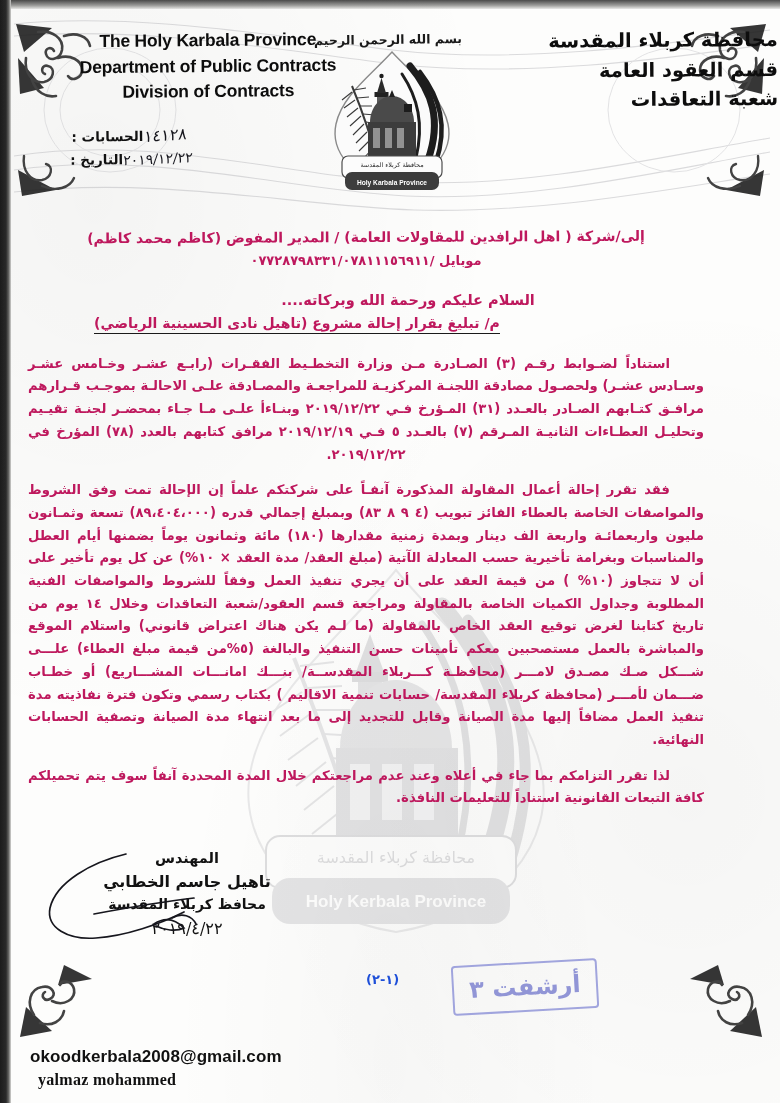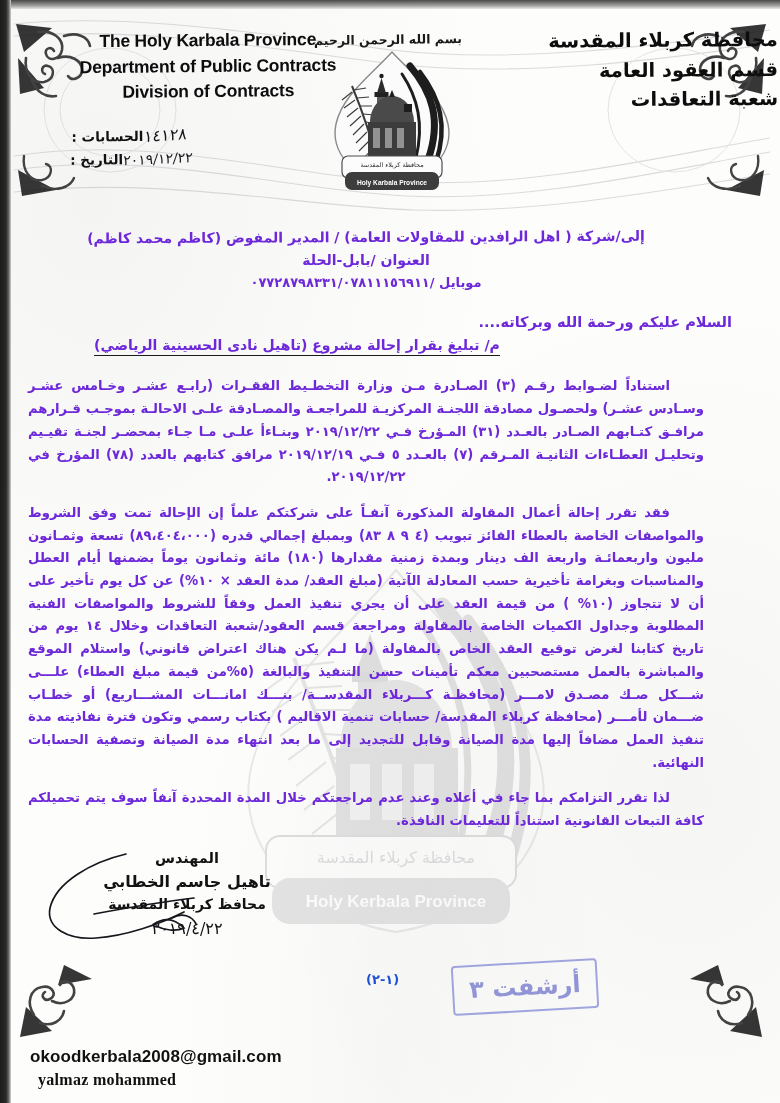--- a/index.html
+++ b/index.html
@@ -147,39 +147,39 @@
     pointer-events: none;
   }
 
   
   .body {
     position: absolute;
     left: 0; top: 226px;
     width: 732px;
     direction: rtl;
     font-family: "DejaVu Sans", sans-serif;
-    color: #6d28d9;
+    color: #be185d;
   }
   .addr {
     text-align: center;
     font-size: 14px;
     font-weight: bold;
     line-height: 1.62;
   }
   .addr .l1 { transform: rotate(-0.25deg); }
   .addr .phone {
     font-size: 13px;
     letter-spacing: .4px;
     margin-top: 1px;
   }
 
   .greet {
     margin-top: 21px;
     padding-left: 84px;
-    text-align: right;
+    text-align: center;
     font-size: 14.5px;
     font-weight: bold;
   }
   .subject {
     margin-top: 7px;
     padding-left: 94px;
     padding-right: 140px;
     text-align: left;
     font-size: 14px;
     font-weight: bold;
@@ -498,21 +498,20 @@
         <path d="M80,318 h202 a18,18 0 0 1 18,18 v10 a18,18 0 0 1 -18,18 h-202 a18,18 0 0 1 -18,-18 v-10 a18,18 0 0 1 18,-18 Z" fill="#a4a4aa"></path>
         <text x="186" y="347" text-anchor="middle" font-family="Liberation Sans, sans-serif" font-size="17" font-weight="bold" fill="#ffffff">Holy Kerbala Province</text>
       </g>
     </svg>
   </div>
 
   <div class="body">
 
     <div class="addr">
       <div class="l1">إلى/شركة ( اهل الرافدين للمقاولات العامة) / المدير المفوض (كاظم محمد كاظم)</div>
-      <div>العنوان /بابل-الحلة</div>
       <div class="phone">موبايل /٠٧٧٢٨٧٩٨٣٣١/٠٧٨١١١٥٦٩١١</div>
     </div>
 
     <div class="greet">السلام عليكم ورحمة الله وبركاته....</div>
 
     <div class="subject">
       <span>م/ تبليغ بقرار إحالة مشروع (تاهيل نادى الحسينية الرياضي)</span>
     </div>
 
     <p class="para p1"><span class="ind"></span><span>استناداً لضـوابط رقـم (٣) الصـادرة مـن وزارة التخطـيط الفقـرات (رابـع عشـر وخـامس عشـر وسـادس عشـر) ولحصـول مصادقة اللجنـة المركزيـة للمراجعـة والمصـادقة علـى الاحالـة بموجـب قـرارهم مرافـق كتـابهم الصـادر بالعـدد (٣١) المـؤرخ فـي ٢٠١٩/١٢/٢٢ وبنـاءأ علـى مـا جـاء بمحضـر لجنـة تقيـيم وتحليـل العطـاءات الثانيـة المـرقم (٧) بالعـدد ٥ فـي ٢٠١٩/١٢/١٩ مرافق كتابهم بالعدد (٧٨) المؤرخ في ٢٠١٩/١٢/٢٢.</span></p>

